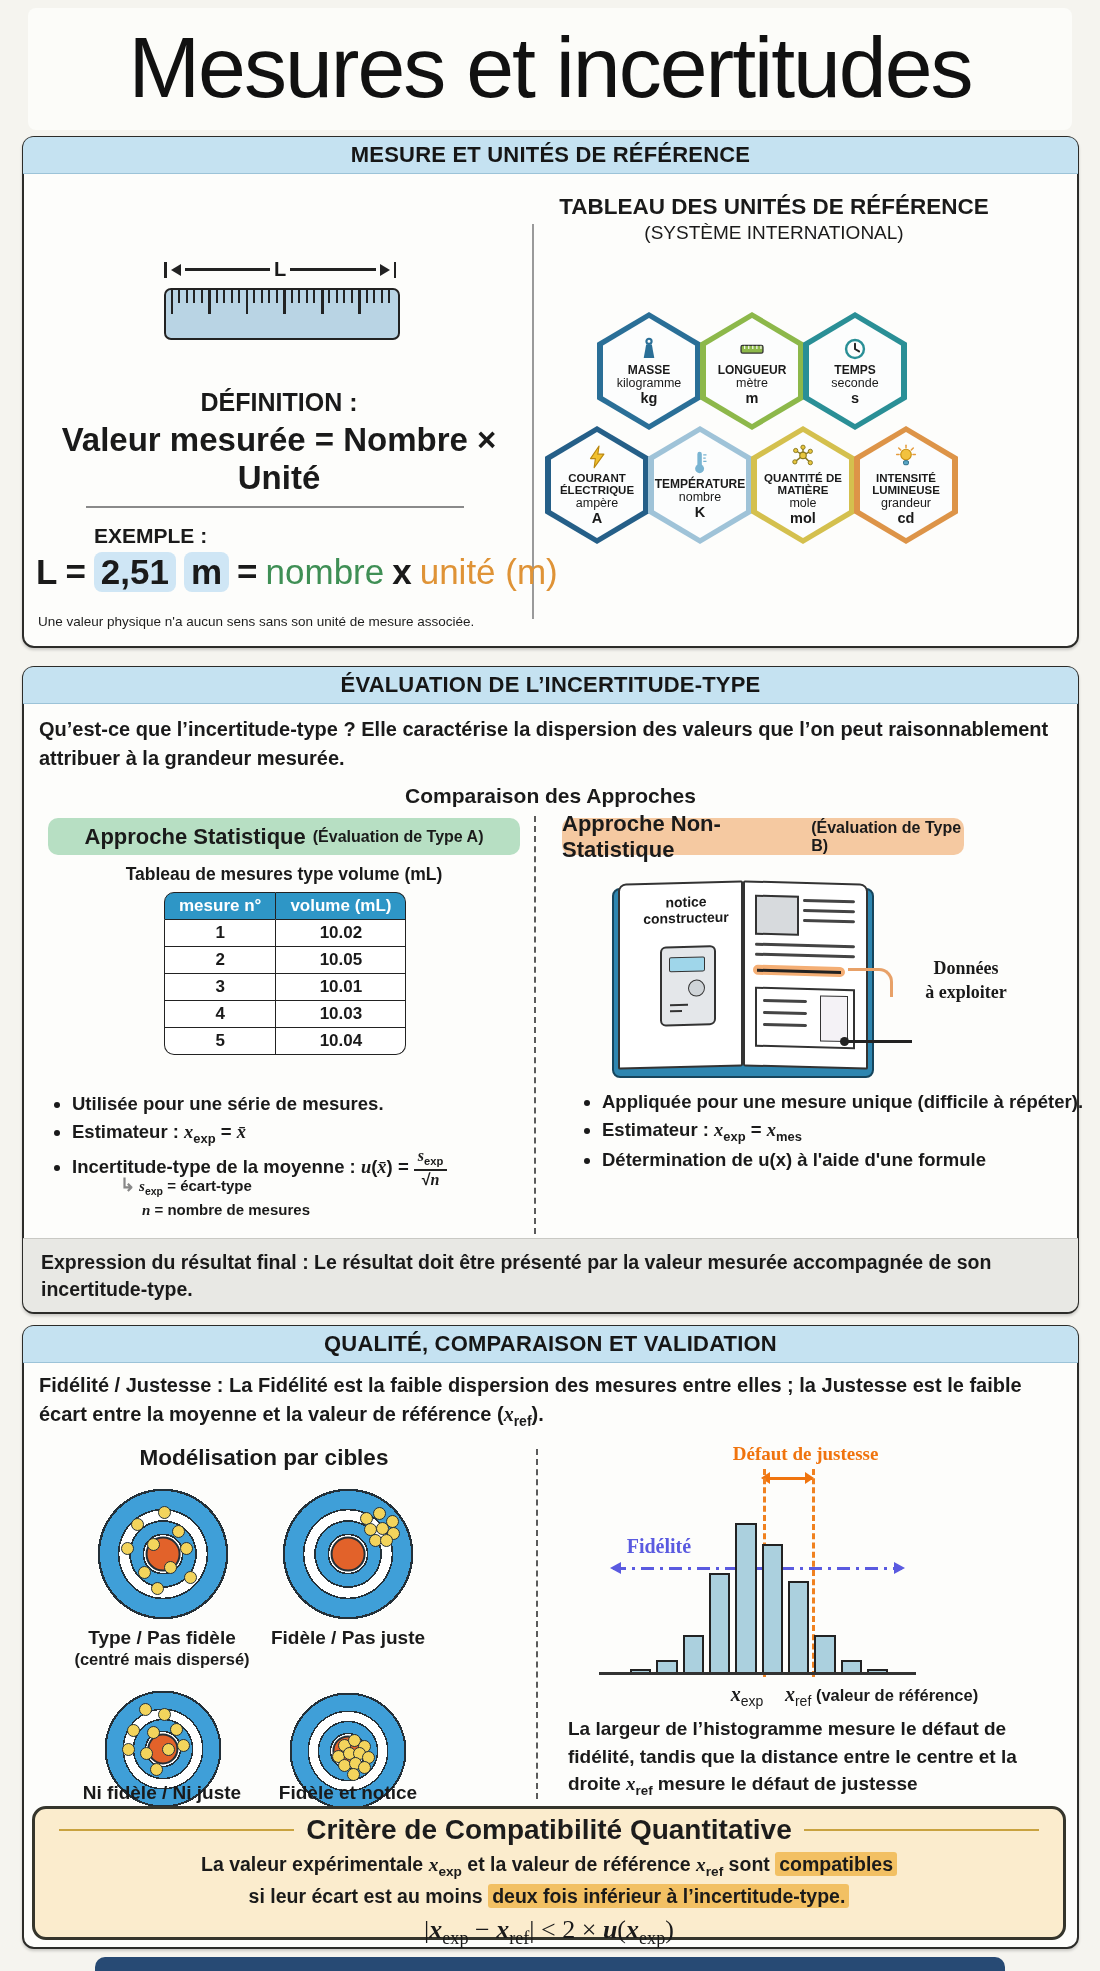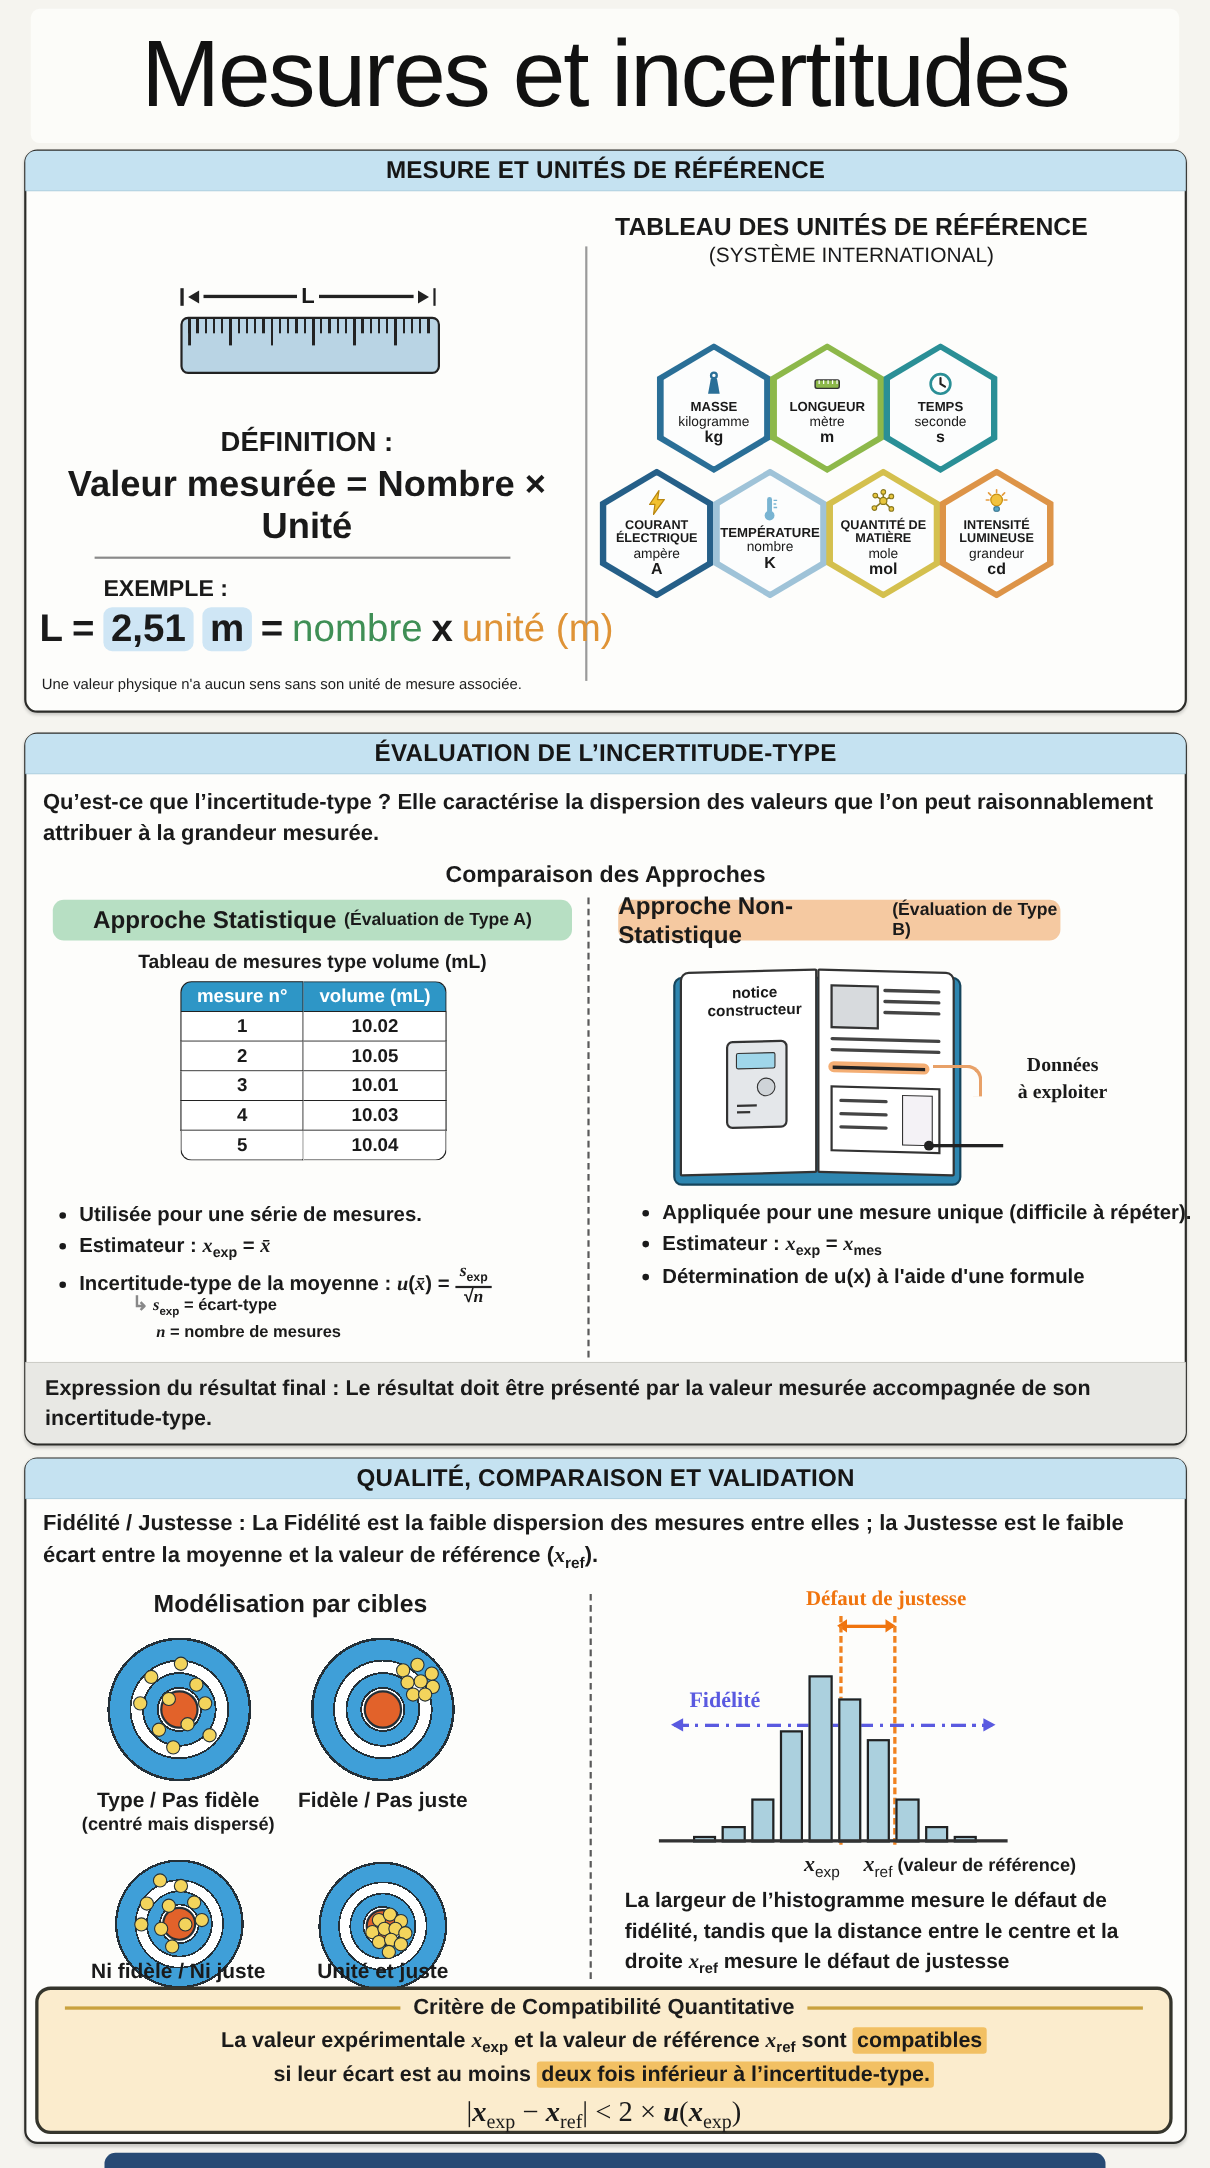--- a/index.html
+++ b/index.html
@@ -130,21 +130,21 @@
   .bars{position:absolute;left:14%;width:75%;bottom:44px;height:152px;display:flex;align-items:flex-end;gap:5px;}
   .bars .bar{flex:1;background:#abd0de;border:2.5px solid #222;box-sizing:border-box;}
   .h-axis{position:absolute;left:5%;right:3%;bottom:44px;height:3px;background:#333;}
   .xl-exp{position:absolute;left:40%;bottom:10px;width:16%;text-align:center;font-size:20px;}
   .xl-ref{position:absolute;left:59%;bottom:10px;white-space:nowrap;font-size:20px;}
   .xl-ref .plain{font-family:"Liberation Sans",sans-serif;font-style:normal;font-weight:bold;font-size:16.5px;}
   .hist-exp{left:544px;top:388px;width:505px;font-size:19px;font-weight:bold;line-height:1.45;}
   
   .crit{left:8px;top:479px;width:1034px;height:134px;background:#fbeccd;border:3px solid #35352c;border-radius:14px;
     box-sizing:border-box;padding:5px 24px;}
-  .crit-title{display:flex;align-items:center;gap:12px;font-weight:bold;font-size:20px;color:#1c1c1c;}
+  .crit-title{display:flex;align-items:center;gap:12px;font-weight:bold;font-size:28px;color:#1c1c1c;}
   .crit-title:before,.crit-title:after{content:"";flex:1;height:2.5px;background:#c9a23f;}
   .crit-l{ text-align:center;font-size:19.5px;font-weight:bold;margin-top:4px;line-height:1.5;}
   .hl{background:#f2c063;border-radius:3px;padding:1px 4px;}
   .crit-f{text-align:center;font-size:26px;margin-top:3px;font-family:"Liberation Serif",serif;}
   .bottom-edge{left:95px;top:1957px;width:910px;height:14px;background:#274a74;border-radius:10px 10px 0 0;}
 </style>
 </head>
 <body>
 
 <div class="abs title-strip"></div>
@@ -474,21 +474,21 @@
       <span class="dot" style="left: 62%; top: 50%;"></span>
       <span class="dot" style="left: 42%; top: 57%;"></span>
       <span class="dot" style="left: 51%; top: 55%;"></span>
       <span class="dot" style="left: 58%; top: 58%;"></span>
       <span class="dot" style="left: 49%; top: 64%;"></span>
     </div>
   <div class="abs tlabel" style="left:38px;top:455px;width:200px;">
     <div>Ni fidèle / Ni juste</div>
   </div>
   <div class="abs tlabel" style="left:224px;top:455px;width:200px;">
-    <div>Unité et juste</div>
+    <div>Fidèle et notice</div>
   </div>
 
   <div class="abs hist">
     <div class="h-just">Défaut de justesse</div>
     <div class="h-oarrow"></div>
     <div class="h-dash" style="left:52.5%;"></div>
     <div class="h-dash" style="left:67%;"></div>
     <div class="h-blue-lab">Fidélité</div>
     <div class="h-blue"></div>
     <div class="bars" id="hist-bars">

